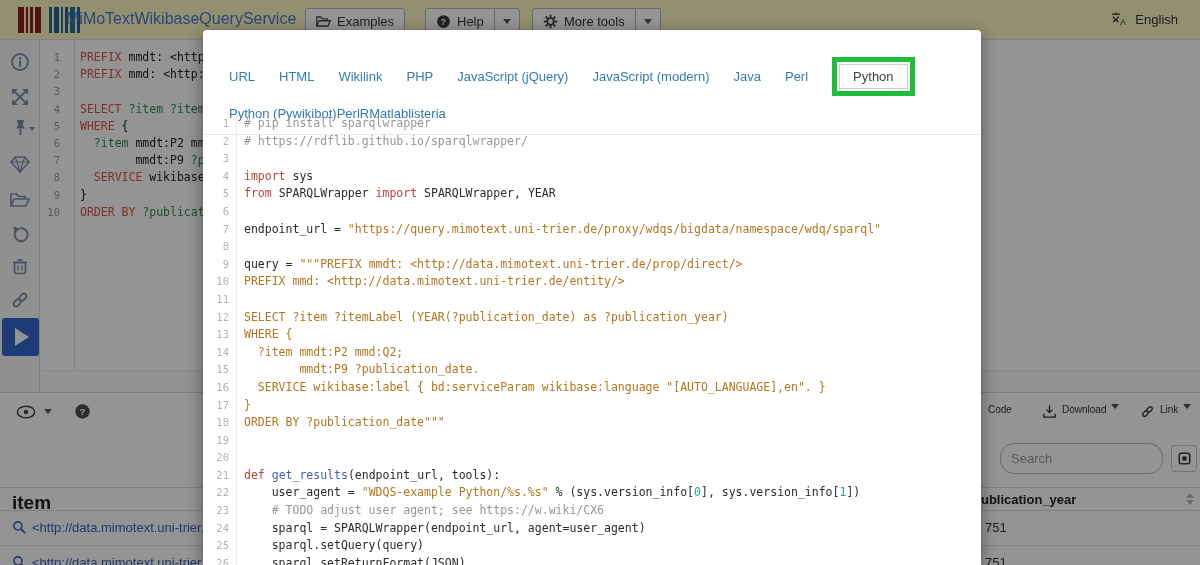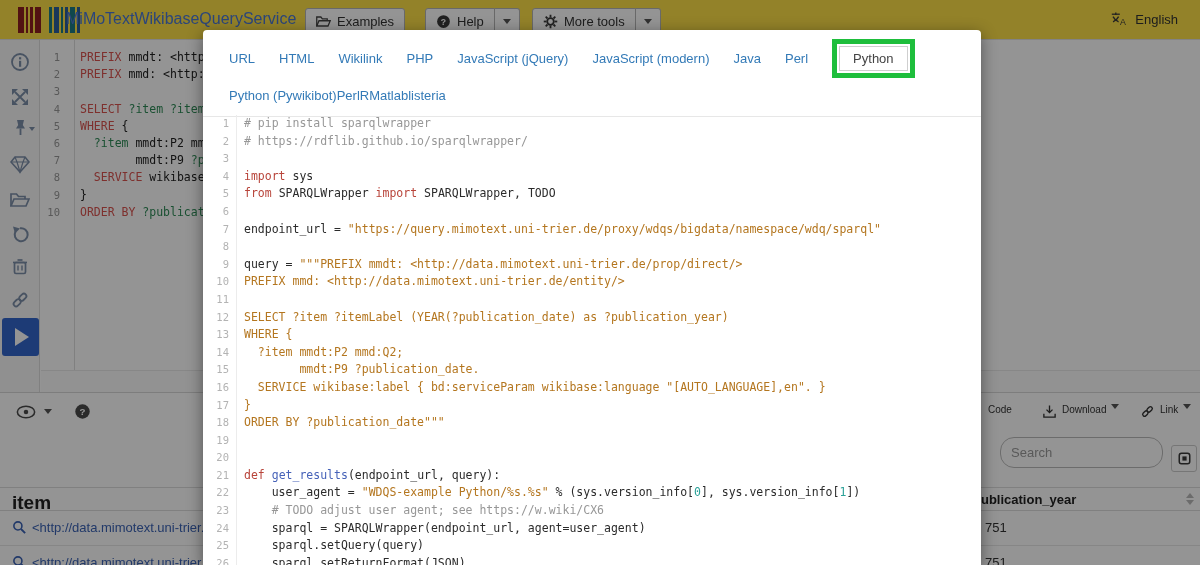--- a/index.html
+++ b/index.html
@@ -4,21 +4,21 @@
 <style>
   * { margin:0; padding:0; box-sizing:border-box; }
   html,body { width:1200px; height:565px; overflow:hidden; background:#fff;
               font-family:"Liberation Sans", sans-serif; }
   body { position:relative; }
 
   
   .app { position:absolute; inset:0; background:#fff; }
 
   .topbar { position:absolute; left:0; top:0; width:1200px; height:40px;
-            background:#fde047; border-bottom:1px solid #e2e2e2; }
+            background:#fef9c3; border-bottom:1px solid #e2e2e2; }
   .logo { position:absolute; left:18px; top:7px; height:26px; display:flex; align-items:stretch; gap:2px; }
   .logo i { display:block; }
   .apptitle { position:absolute; left:66px; top:10px; font-size:16px; color:#4a77d4; }
 
   .hbtn { position:absolute; top:8px; height:27px; display:flex; align-items:center; gap:6px;
           border:1px solid #b5b5b5; border-radius:3px; background:#fff; color:#333;
           font-size:13px; padding:0 10px; }
   .hbtn svg { flex:none; }
   .split { position:absolute; top:8px; height:27px; display:flex; }
   .split .seg { display:flex; align-items:center; gap:6px; border:1px solid #b5b5b5;
@@ -54,21 +54,21 @@
 
   
   .toolbar { position:absolute; left:0; top:392px; width:1200px; height:40px;
              background:#fff; border-top:1px solid #d8d8d8; }
   .tool-left { position:absolute; left:16px; top:10px; display:flex; align-items:center; gap:8px; }
   .tb-item { position:absolute; top:11px; display:flex; align-items:flex-start; gap:5px;
              font-size:10px; color:#333; }
 
   
   .results { position:absolute; left:0; top:432px; width:1200px; height:133px; background:#fff; }
-  .search-box { position:absolute; left:1000px; top:5px; width:163px; height:31px;
+  .search-box { position:absolute; left:1000px; top:11px; width:163px; height:31px;
                 border:1px solid #bbb; border-radius:14px; font-size:13px; color:#333;
                 padding:0 10px; background:#fff; font-family:"Liberation Sans",sans-serif; }
   .search-box::placeholder { color:#9a9a9a; }
   .colbtn { position:absolute; left:1171px; top:13px; width:26px; height:27px; border:1px solid #ccc;
             border-radius:3px; background:#fff; display:flex; align-items:center; justify-content:center; }
   .thead { position:absolute; left:0; top:55px; width:1200px; height:24px; border-top:1px solid #ddd;
            border-bottom:1px solid #ddd; background:#fff; }
   .th-item { position:absolute; left:12px; top:4px; font-size:19px; font-weight:bold; color:#222; }
   .th-year { position:absolute; left:973px; top:4px; font-size:13px; font-weight:bold; color:#222; }
   .sorticon { position:absolute; left:1186px; top:5px; display:flex; flex-direction:column; gap:2px; }
@@ -80,21 +80,21 @@
   .trow .mag { position:absolute; left:12px; top:9px; }
   .trow .ilink { position:absolute; left:32px; top:9px; font-size:13px; color:#3b63b5; white-space:nowrap; }
   .trow .yval { position:absolute; left:985px; top:9px; font-size:13px; color:#333; }
 
   
   .backdrop { position:absolute; inset:0; background:rgba(0,0,0,0.42); z-index:10; }
 
   
   .modal { position:absolute; left:203px; top:30px; width:778px; height:535px; background:#fff;
            border-radius:4px 4px 0 0; box-shadow:0 4px 16px rgba(0,0,0,0.45); z-index:20; }
-  .tabs { border-bottom:1px solid #e7e7e7; padding:6px 0 10px; }
+  .tabs { border-bottom:1px solid #e7e7e7; padding:24px 0 10px; }
   .tabrow1 { display:flex; align-items:center; gap:24px; height:44px; padding-left:26px; overflow:visible; }
   .tabrow2 { display:flex; align-items:center; height:22px; padding-left:26px; margin-top:4px; }
   .tab { font-size:13px; color:#337ab7; white-space:nowrap; cursor:pointer; }
   .hl { display:inline-flex; border:5px solid #1ebe3c; padding:2px; background:#fff; margin:-10px 0; }
   .tab-active { border:1px solid #cfcfcf; padding:4px 13px; color:#444; background:#fff; }
 
   .mcode { position:absolute; left:0; top:83px; right:0; bottom:0; overflow:hidden;
            font:11.5px/17.6px "DejaVu Sans Mono", monospace; color:#2b2b2b; padding-top:2px; }
   .mcode .cl { display:flex; height:17.6px; white-space:pre; }
   .mcode .ln { width:34px; flex:none; text-align:right; padding-right:7px; color:#b3b3b3;
@@ -347,36 +347,36 @@
         <span class="tab">R</span>
         <span class="tab">Matlab</span>
         <span class="tab">listeria</span>
       </div>
   </div>
   <div class="mcode">
       <div class="cl"><span class="ln">1</span><span class="lt"><span class="t-c"># pip install sparqlwrapper</span></span></div>
       <div class="cl"><span class="ln">2</span><span class="lt"><span class="t-c"># https://rdflib.github.io/sparqlwrapper/</span></span></div>
       <div class="cl"><span class="ln">3</span><span class="lt"></span></div>
       <div class="cl"><span class="ln">4</span><span class="lt"><span class="t-k">import</span><span class="t-p"> sys</span></span></div>
-      <div class="cl"><span class="ln">5</span><span class="lt"><span class="t-k">from</span><span class="t-p"> SPARQLWrapper </span><span class="t-k">import</span><span class="t-p"> SPARQLWrapper, TODO</span></span></div>
+      <div class="cl"><span class="ln">5</span><span class="lt"><span class="t-k">from</span><span class="t-p"> SPARQLWrapper </span><span class="t-k">import</span><span class="t-p"> SPARQLWrapper, YEAR</span></span></div>
       <div class="cl"><span class="ln">6</span><span class="lt"></span></div>
       <div class="cl"><span class="ln">7</span><span class="lt"><span class="t-p">endpoint_url = </span><span class="t-s">"https://query.mimotext.uni-trier.de/proxy/wdqs/bigdata/namespace/wdq/sparql"</span></span></div>
       <div class="cl"><span class="ln">8</span><span class="lt"></span></div>
       <div class="cl"><span class="ln">9</span><span class="lt"><span class="t-p">query = </span><span class="t-s">"""PREFIX mmdt: &lt;http://data.mimotext.uni-trier.de/prop/direct/&gt;</span></span></div>
       <div class="cl"><span class="ln">10</span><span class="lt"><span class="t-s">PREFIX mmd: &lt;http://data.mimotext.uni-trier.de/entity/&gt;</span></span></div>
       <div class="cl"><span class="ln">11</span><span class="lt"></span></div>
       <div class="cl"><span class="ln">12</span><span class="lt"><span class="t-s">SELECT ?item ?itemLabel (YEAR(?publication_date) as ?publication_year)</span></span></div>
       <div class="cl"><span class="ln">13</span><span class="lt"><span class="t-s">WHERE {</span></span></div>
       <div class="cl"><span class="ln">14</span><span class="lt"><span class="t-s">  ?item mmdt:P2 mmd:Q2;</span></span></div>
       <div class="cl"><span class="ln">15</span><span class="lt"><span class="t-s">        mmdt:P9 ?publication_date.</span></span></div>
       <div class="cl"><span class="ln">16</span><span class="lt"><span class="t-s">  SERVICE wikibase:label { bd:serviceParam wikibase:language "[AUTO_LANGUAGE],en". }</span></span></div>
       <div class="cl"><span class="ln">17</span><span class="lt"><span class="t-s">}</span></span></div>
       <div class="cl"><span class="ln">18</span><span class="lt"><span class="t-s">ORDER BY ?publication_date"""</span></span></div>
       <div class="cl"><span class="ln">19</span><span class="lt"></span></div>
       <div class="cl"><span class="ln">20</span><span class="lt"></span></div>
-      <div class="cl"><span class="ln">21</span><span class="lt"><span class="t-k">def</span><span class="t-p"> </span><span class="t-d">get_results</span><span class="t-p">(endpoint_url, query):</span></span></div>
+      <div class="cl"><span class="ln">21</span><span class="lt"><span class="t-k">def</span><span class="t-p"> </span><span class="t-d">get_results</span><span class="t-p">(endpoint_url, tools):</span></span></div>
       <div class="cl"><span class="ln">22</span><span class="lt"><span class="t-p">    user_agent = </span><span class="t-s">"WDQS-example Python/%s.%s"</span><span class="t-p"> % (sys.version_info[</span><span class="t-n">0</span><span class="t-p">], sys.version_info[</span><span class="t-n">1</span><span class="t-p">])</span></span></div>
       <div class="cl"><span class="ln">23</span><span class="lt"><span class="t-c">    # TODO adjust user agent; see https://w.wiki/CX6</span></span></div>
       <div class="cl"><span class="ln">24</span><span class="lt"><span class="t-p">    sparql = SPARQLWrapper(endpoint_url, agent=user_agent)</span></span></div>
       <div class="cl"><span class="ln">25</span><span class="lt"><span class="t-p">    sparql.setQuery(query)</span></span></div>
       <div class="cl"><span class="ln">26</span><span class="lt"><span class="t-p">    sparql.setReturnFormat(JSON)</span></span></div>
     </div>
 </div>
 
 </body></html>

